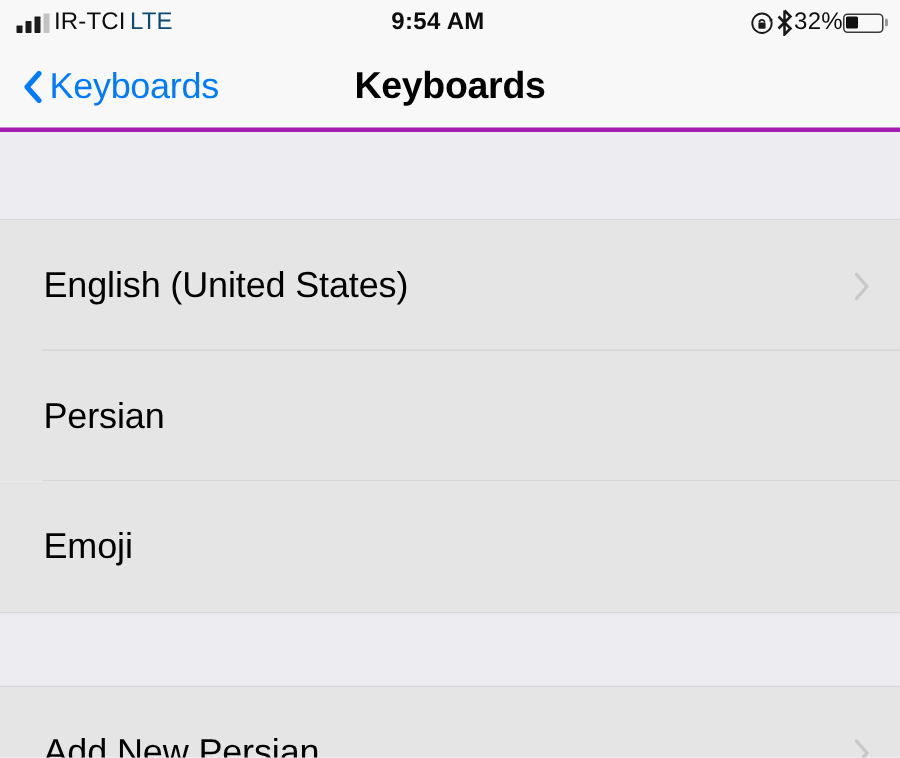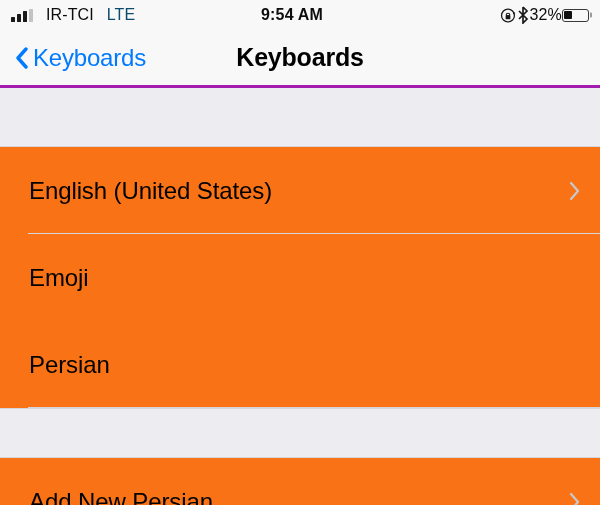--- a/index.html
+++ b/index.html
@@ -27,21 +27,21 @@
     height: 30px;
     background: #F8F8F8;
     display: flex;
     align-items: center;
     padding: 0 11px;
     box-sizing: border-box;
   }
   .status-left {
     display: flex;
     align-items: center;
-    gap: 13px;
+    gap: 3px;
     flex: 0 0 auto;
   }
   .signal-bars {
     display: flex;
     align-items: flex-end;
     gap: 2px;
     height: 13px;
   }
   .signal-bars i {
     display: block;
@@ -192,21 +192,21 @@
     border-top: 1px solid #D6D5DA;
     border-bottom: 1px solid #D6D5DA;
   }
   .row {
     position: relative;
     height: 87px;
     display: flex;
     align-items: center;
     padding: 0 19px 0 29px;
     box-sizing: border-box;
-    background: #f97316;
+    background: #e5e5e5;
     cursor: pointer;
   }
   .row-label {
     font-size: 24px;
     color: #000;
     letter-spacing: -0.1px;
     flex: 1 1 auto;
   }
   .row-sep {
     position: absolute;
@@ -287,27 +287,27 @@
         <div class="row">
           <span class="row-label">English (United States)</span>
           <span>
             <svg class="chevron-right" viewBox="0 0 13 22" aria-hidden="true">
               <path d="M3 3 L10 11 L3 19" fill="none" stroke="#C7C7CC" stroke-width="2.2" stroke-linecap="round" stroke-linejoin="round"></path>
             </svg>
           </span>
           <span class="row-sep" style="background: rgb(214, 213, 218);"></span>
         </div>
         <div class="row">
-          <span class="row-label">Emoji</span>
-          <span class="spacer-chevron"></span>
-        </div>
-        <div class="row">
           <span class="row-label">Persian</span>
           <span class="spacer-chevron"></span>
           <span class="row-sep" style="background: rgb(214, 213, 218);"></span>
+        </div>
+        <div class="row">
+          <span class="row-label">Emoji</span>
+          <span class="spacer-chevron"></span>
         </div>
       </div>
 
     <div class="gap gap-mid"></div>
 
     <div class="section" id="section-1">
         <div class="row">
           <span class="row-label">Add New Persian...</span>
           <span>
             <svg class="chevron-right" viewBox="0 0 13 22" aria-hidden="true">

